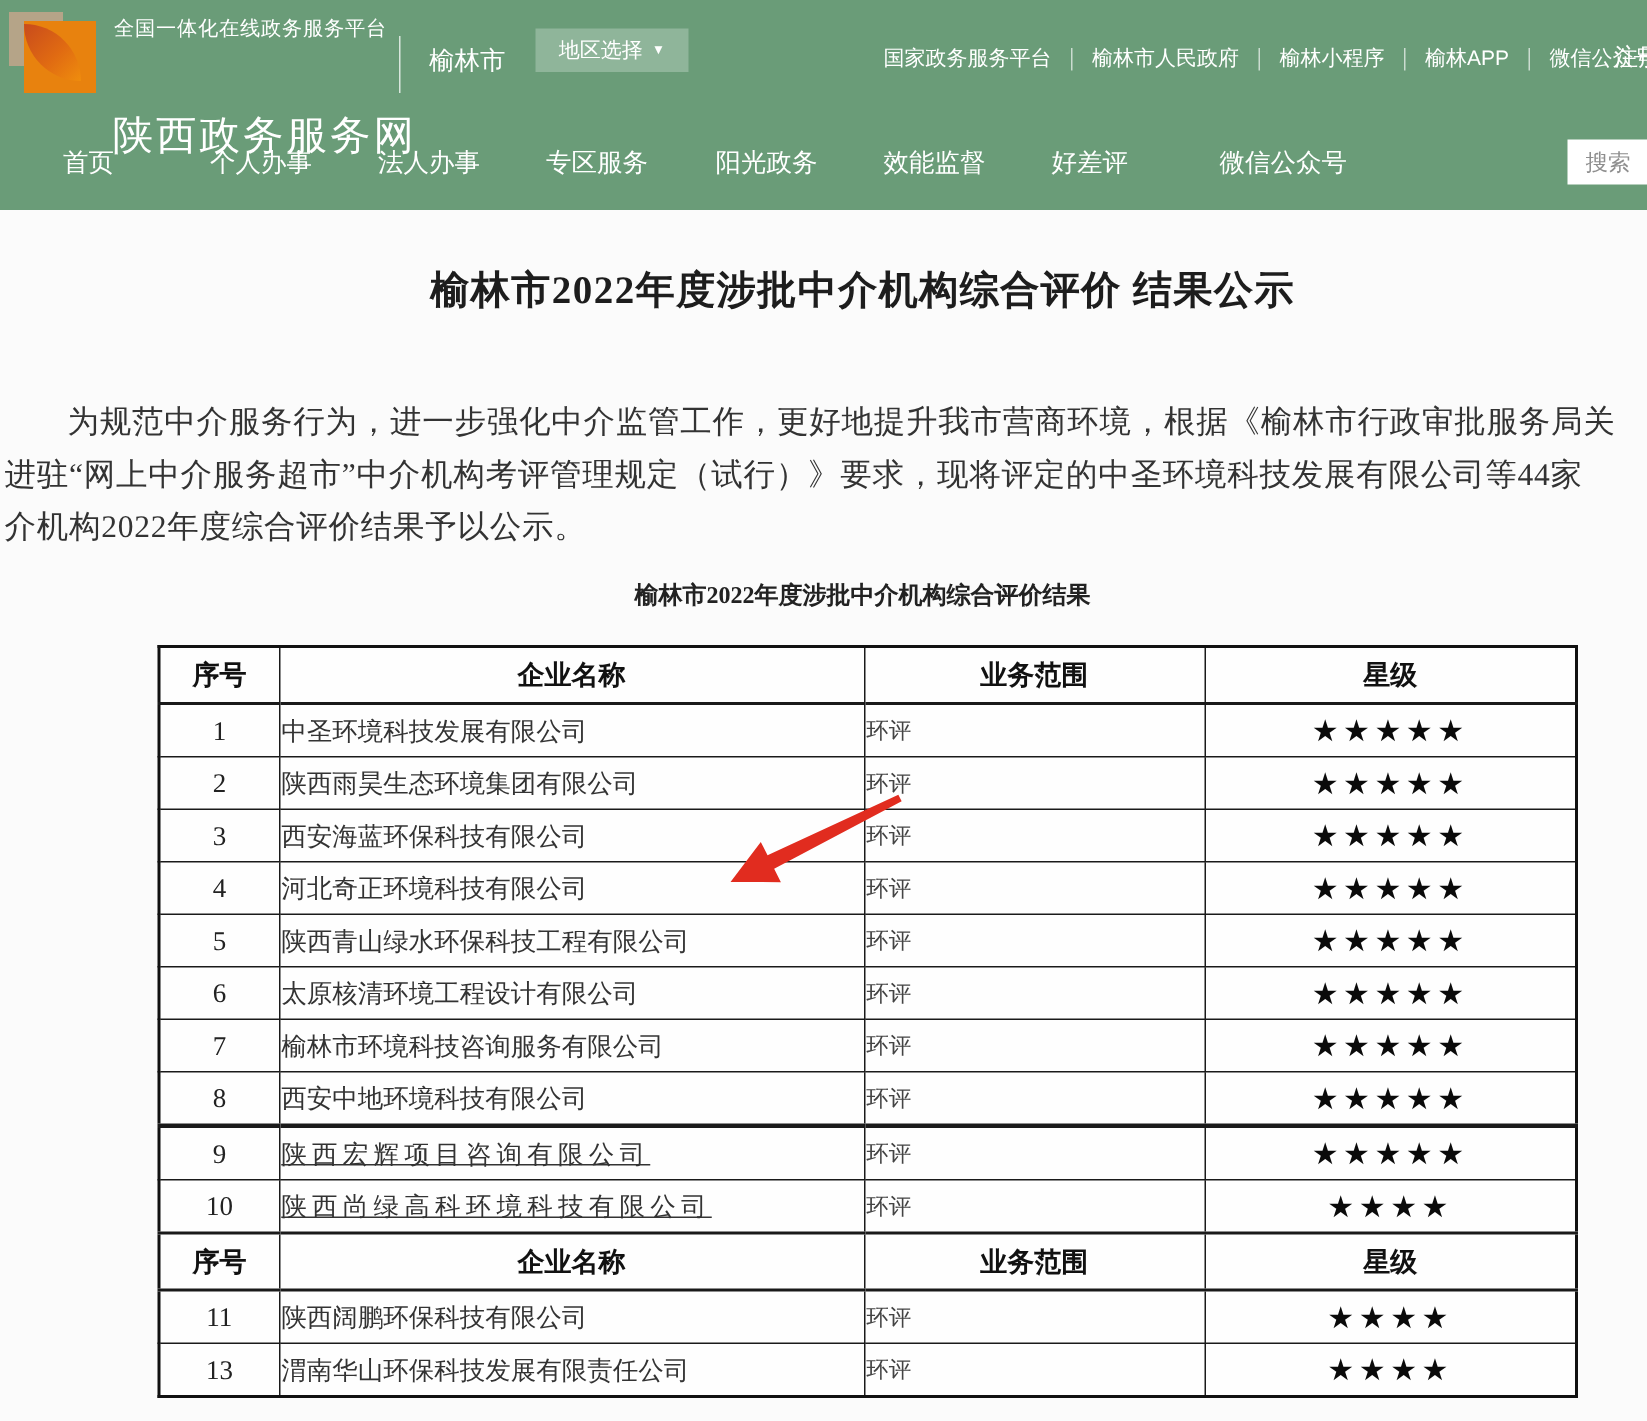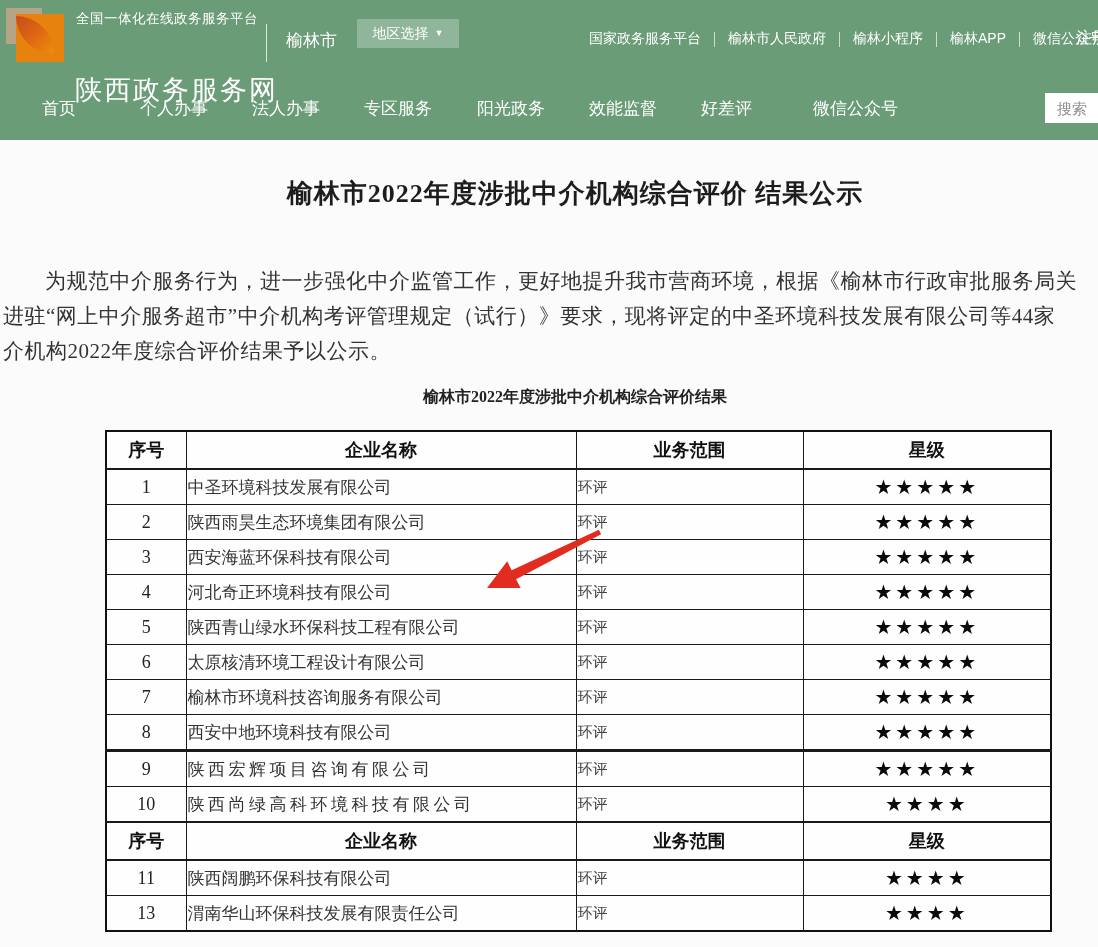--- a/index.html
+++ b/index.html
@@ -46,21 +46,21 @@
   
   table.eval{position:absolute;top:290px;left:102px;border-collapse:collapse;table-layout:fixed;
     background:#fefefe;font-family:"Liberation Serif",serif;}
   table.eval td,table.eval th{border:1px solid #1a1a1a;overflow:hidden;}
   table.eval{border:2px solid #111;}
   tr.head th{height:34px;font-size:18px;font-weight:bold;color:#111;border-bottom-width:2px;}
   tr.head.mid th{border-top-width:2px;}
   tr.data td{height:32px;}
   td.c-no{text-align:center;font-size:18px;color:#222;}
   td.c-name{font-size:17px;color:#333;}
-  td.c-name.spaced{letter-spacing:3.5px;}
+  td.c-name.spaced{letter-spacing:3.5px;text-decoration:underline;}
   td.c-scope{text-align:left;font-size:15px;color:#444;}
   td.c-stars{text-align:center;font-size:20px;color:#0a0a0a;letter-spacing:3px;font-family:"DejaVu Sans",sans-serif;}
   tr.thick td{border-bottom-width:3px;}
   
   svg.overlay{position:absolute;left:0;top:0;pointer-events:none;}
 </style>
 </head>
 <body>
 
 <div class="band">

